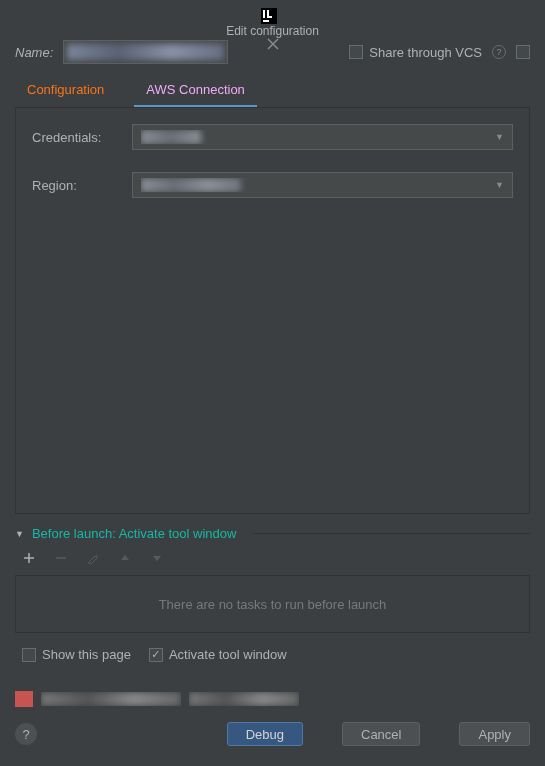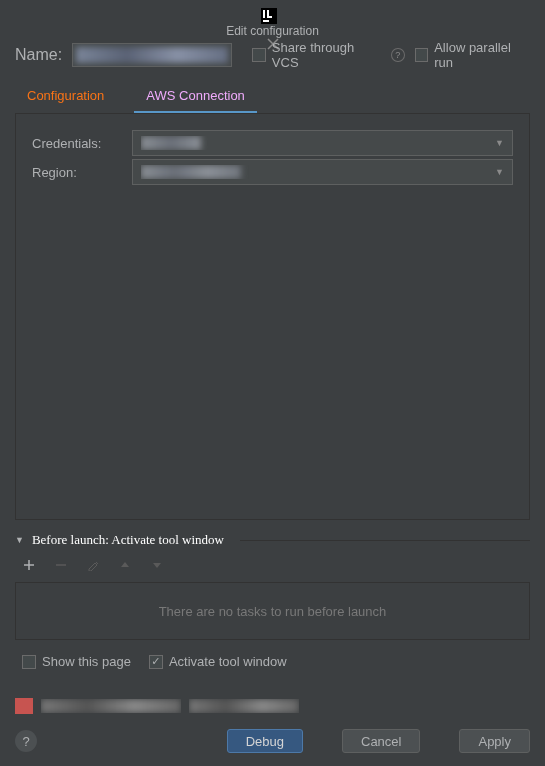--- a/index.html
+++ b/index.html
@@ -4,47 +4,47 @@
   <style>
     * { box-sizing: border-box; margin: 0; padding: 0; font-family: "Segoe UI", Arial, sans-serif; }
     body { background: #3c3f41; color: #afb1b3; width: 545px; height: 766px; overflow: hidden; font-size: 12px; }
     
     .titlebar { display: flex; align-items: center; padding: 8px 10px; height: 30px; flex-direction: column; }
     .app-icon { width: 16px; height: 16px; margin-right: 8px; display: flex; align-items: center; justify-content: center; }
     .title-text { flex: 1; font-size: 12px; color: #afb1b3; }
     .close-btn { width: 16px; height: 16px; cursor: pointer; display: flex; align-items: center; justify-content: center; color: #8a8a8a; }
     
     .top-row { display: flex; align-items: center; padding: 10px 15px 12px 15px; gap: 10px; }
-    .name-label { color: #afb1b3; font-size: 16px; }
+    .name-label { color: #afb1b3; font-size: 13px; font-style: italic; }
     .name-field { width: 165px; height: 24px; background: #45494a; border: 1px solid #5e6060; }
     .blurred { position: relative; overflow: hidden; }
     .blurred::after { content: ''; position: absolute; inset: 3px; background: linear-gradient(90deg, #7a8599, #5a6275, #8891a6, #656e82); filter: blur(3px); }
     
     .checkbox-group { display: flex; align-items: center; gap: 6px; font-size: 13px; cursor: pointer; }
     .checkbox { width: 14px; height: 14px; border: 1px solid #6b6b6b; background: #43494a; display: flex; align-items: center; justify-content: center; }
     .checkbox.checked::after { content: '✓'; color: #afb1b3; font-size: 11px; line-height: 1; }
     .help-icon { width: 14px; height: 14px; border: 1px solid #6b6b6b; border-radius: 50%; display: flex; align-items: center; justify-content: center; font-size: 9px; color: #8a8a8a; }
     .spacer { flex: 1; }
     
     .tabs { display: flex; padding: 0 15px; gap: 18px; border-bottom: none; }
     .tab { padding: 6px 12px 8px 12px; font-size: 13px; cursor: pointer; color: #f97316; }
     .tab.active { color: #f0abfc; border-bottom: 2px solid #5897c8; }
     
     .tab-content { border: 1px solid #323232; margin: 0 15px 12px 15px; padding: 16px; height: 407px; }
-    .form-row { display: flex; align-items: center; margin-bottom: 3px; }
+    .form-row { display: flex; align-items: center; margin-bottom: 22px; }
     .form-label { width: 100px; font-size: 13px; color: #afb1b3; }
     .dropdown { flex: 1; height: 26px; background: #45494a; border: 1px solid #5e6060; display: flex; align-items: center; padding: 0 8px; position: relative; }
     .dropdown-value { flex: 1; position: relative; height: 14px; overflow: hidden; }
     .dropdown-value.blur1::after { content: ''; position: absolute; left: 0; top: 0; width: 60px; height: 100%; background: linear-gradient(90deg, #8a8f95, #6a6f78, #8c9198); filter: blur(3px); }
     .dropdown-value.blur2::after { content: ''; position: absolute; left: 0; top: 0; width: 100px; height: 100%; background: linear-gradient(90deg, #8a8f95, #6a6f78, #8c9198, #70757d); filter: blur(3px); }
     .chevron { color: #8a8a8a; font-size: 9px; }
     
     .section-header { display: flex; align-items: center; padding: 0 15px 10px 15px; gap: 8px; font-size: 13px; }
     .collapse-arrow { font-size: 9px; color: #afb1b3; }
-    .section-title { color: #ffffff; font-family: Liberation Serif, serif; }
+    .section-title { color: #14b8a6; }
     .section-line { flex: 1; height: 1px; background: #323232; margin-left: 8px; }
     
     .tool-row { display: flex; gap: 18px; padding: 0 15px 10px 22px; }
     .tool-btn { width: 14px; height: 14px; cursor: pointer; display: flex; align-items: center; justify-content: center; color: #8a8a8a; font-size: 14px; }
     .tool-btn.disabled { color: #5a5a5a; cursor: default; }
     
     .task-panel { border: 1px solid #323232; margin: 0 15px 14px 15px; height: 58px; display: flex; align-items: center; justify-content: center; color: #787878; font-size: 13px; }
     
     .checks-row { display: flex; align-items: flex-start; padding: 0 15px 14px 22px; gap: 18px; }
     
@@ -83,21 +83,20 @@
   <span class="name-label">Name:</span>
   <div class="name-field blurred"></div>
   <div class="spacer"></div>
   <label class="checkbox-group">
     <span class="checkbox"></span>
     <span>Share through VCS</span>
   </label>
   <span class="help-icon">?</span>
   <label class="checkbox-group">
     <span class="checkbox"></span>
-    <span>Allow parallel run</span>
   </label>
 </div>
 
 <div class="tabs">
   <div class="tab">Configuration</div>
   <div class="tab active">AWS Connection</div>
 </div>
 
 <div class="tab-content">
   <div class="form-row">

